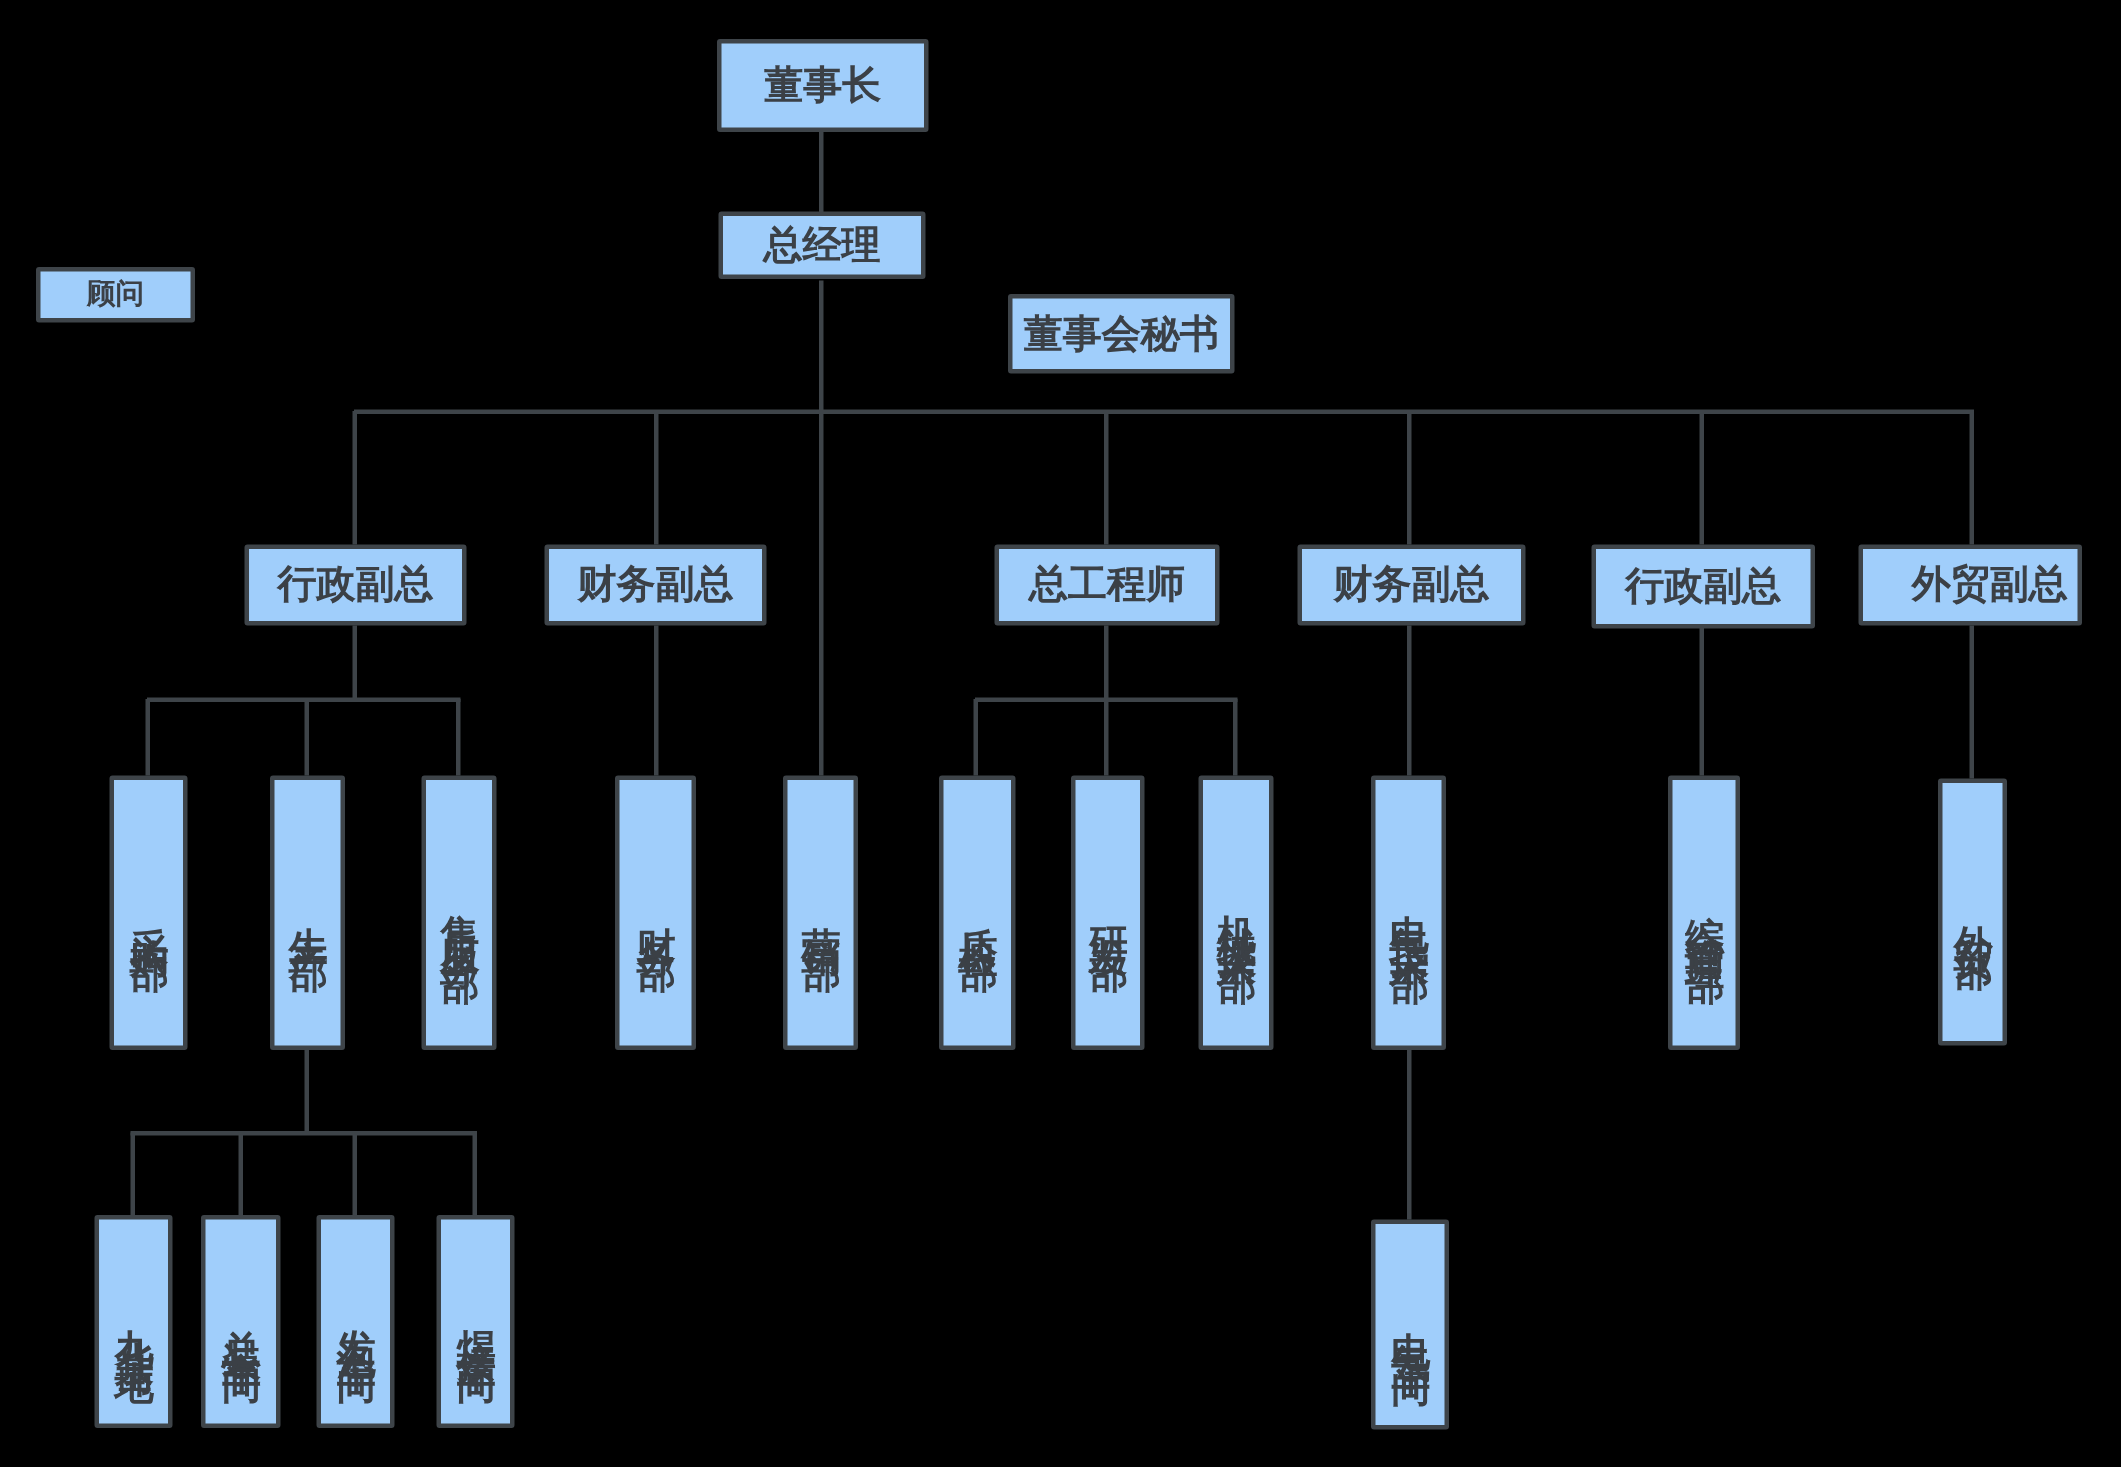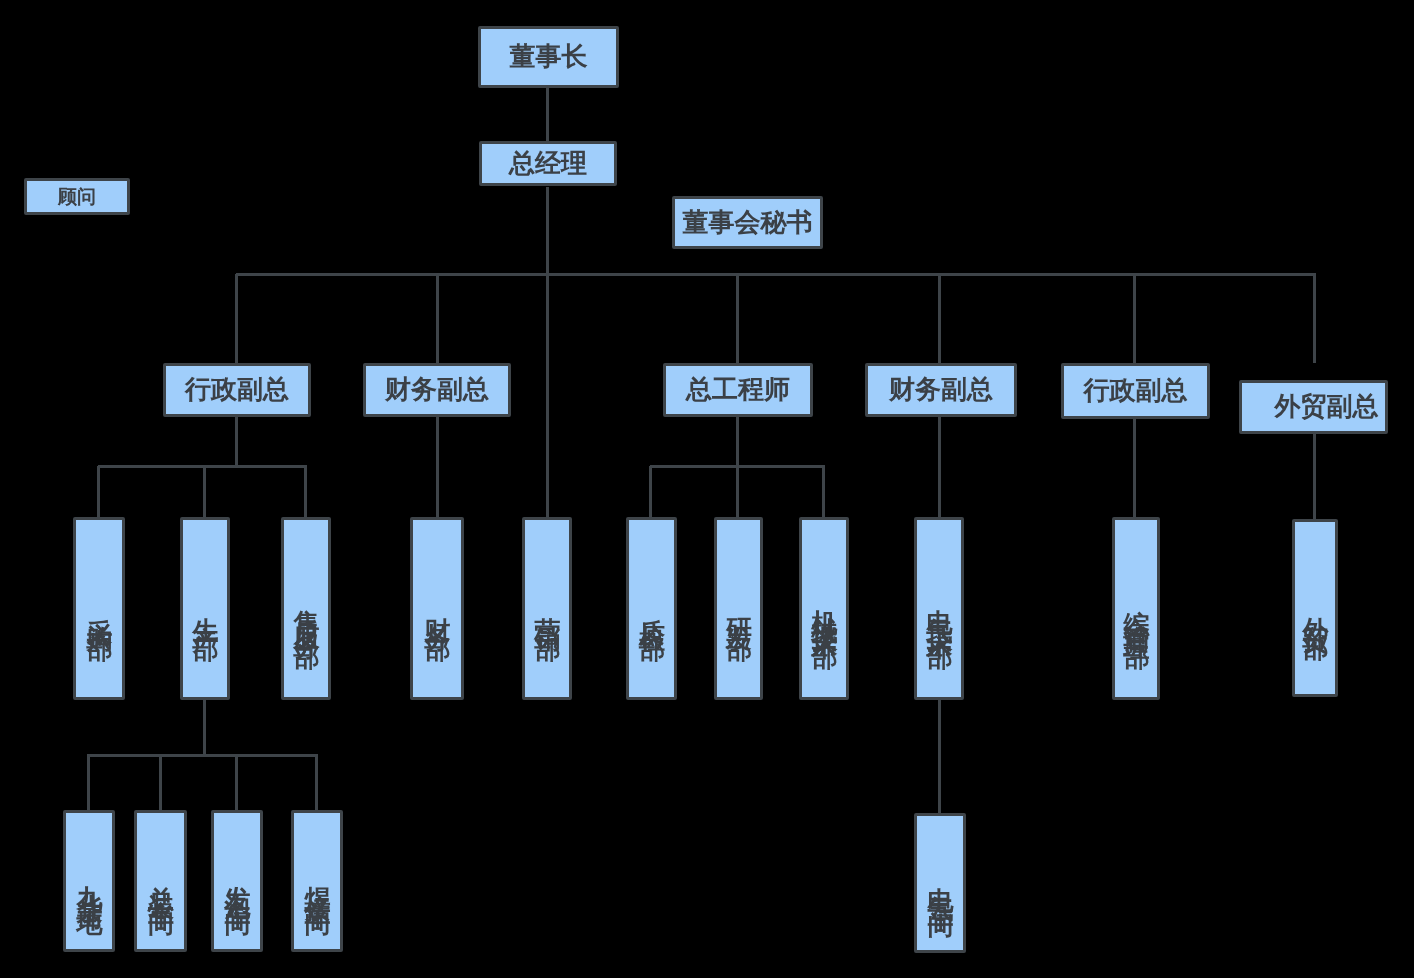--- a/index.html
+++ b/index.html
@@ -82,21 +82,21 @@
   <div class="node" style="left:478px;top:26px;width:141px;height:62px;">董事长</div>
   <div class="node" style="left:479px;top:141px;width:138px;height:45px;">总经理</div>
   <div class="node small" style="left:24px;top:178px;width:106px;height:37px;">顾问</div>
   <div class="node" style="left:672px;top:196px;width:151px;height:53px;text-align:center;">董事会秘书</div>
 
   <div class="node" style="left:163px;top:363px;width:148px;height:54px;">行政副总</div>
   <div class="node" style="left:363px;top:363px;width:148px;height:54px;">财务副总</div>
   <div class="node" style="left:663px;top:363px;width:150px;height:54px;">总工程师</div>
   <div class="node" style="left:865px;top:363px;width:152px;height:54px;">财务副总</div>
   <div class="node" style="left:1061px;top:363px;width:149px;height:56px;">行政副总</div>
-  <div class="node" style="left:1239px;top:380px;width:149px;height:54px;padding-left:26px;">外贸副总</div>
+  <div class="node" style="left:1239px;top:363px;width:149px;height:54px;padding-left:26px;">外贸副总</div>
 
   <div class="node vtext" style="left:73px;top:517px;width:52px;height:183px;">采购部</div>
   <div class="node vtext" style="left:180px;top:517px;width:50px;height:183px;">生产部</div>
   <div class="node vtext" style="left:281px;top:517px;width:50px;height:183px;">售后服务部</div>
   <div class="node vtext" style="left:410px;top:517px;width:54px;height:183px;">财务部</div>
   <div class="node vtext" style="left:522px;top:517px;width:50px;height:183px;">营销部</div>
   <div class="node vtext" style="left:626px;top:517px;width:51px;height:183px;">质检部</div>
   <div class="node vtext" style="left:714px;top:517px;width:49px;height:183px;">研发部</div>
   <div class="node vtext" style="left:799px;top:517px;width:50px;height:183px;">机械技术部</div>
   <div class="node vtext" style="left:914px;top:517px;width:50px;height:183px;">电气技术部</div>

